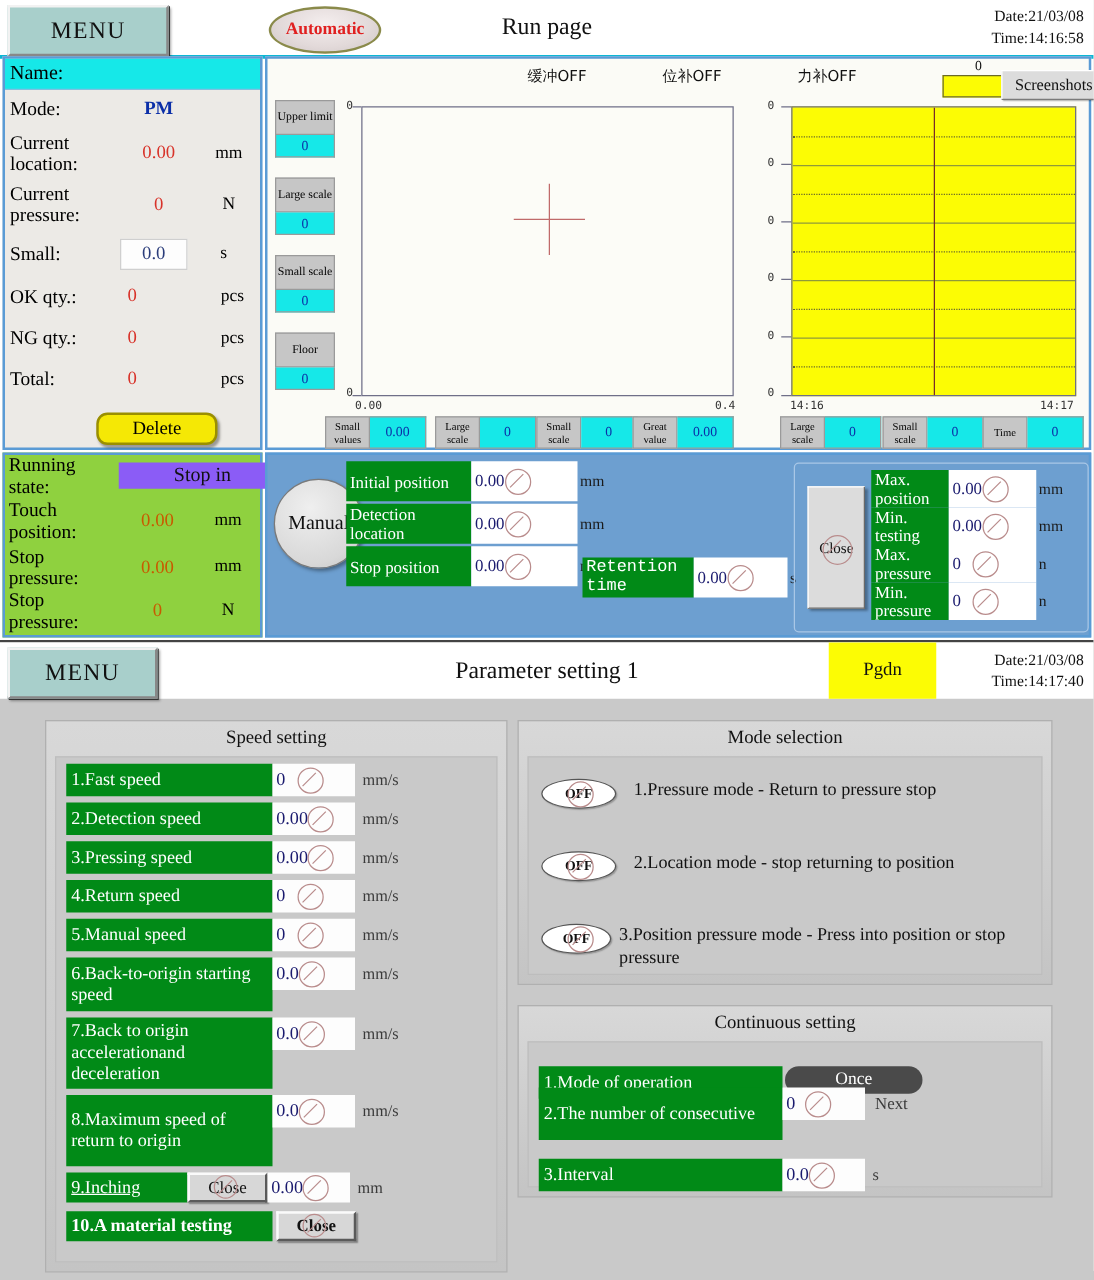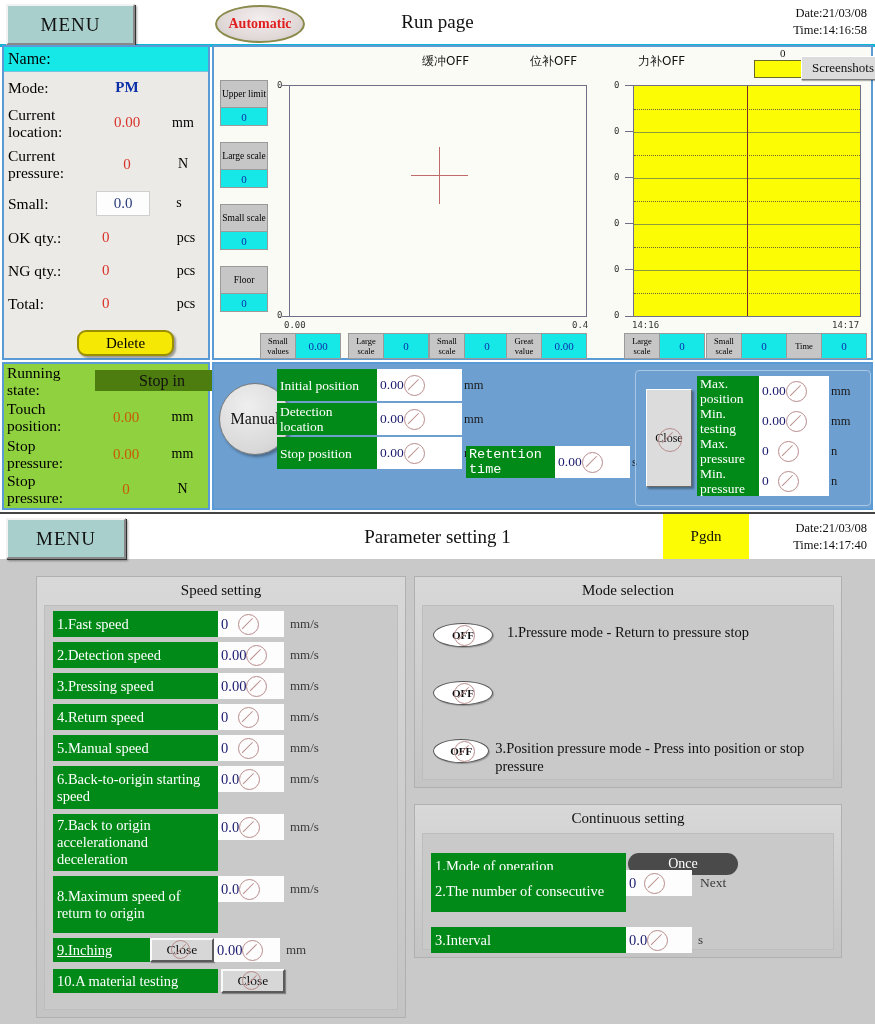--- a/index.html
+++ b/index.html
@@ -37,21 +37,21 @@
      border-radius:9px;display:flex;align-items:center;justify-content:center;font-size:15px;color:#000;
      box-shadow:2px 2px 2px rgba(0,0,0,.35);}
 
   
   .runpanel{position:absolute;left:2px;top:362px;width:208px;height:148px;background:#8fd13f;
      border:2px solid #5a9bd5;box-sizing:border-box;}
   .rrow{display:flex;align-items:center;padding-left:3px;font-size:15.5px;color:#000;}
   .rlab{width:88px;line-height:17px;}
   .rval{width:62px;text-align:center;color:#c85a00;font-size:15px;}
   .runit{flex:1;text-align:center;font-size:14px;}
-  .stopin{position:absolute;left:91px;top:6px;width:134px;height:21px;background:#4d7c0f;display:flex;align-items:center;
+  .stopin{position:absolute;left:91px;top:6px;width:134px;height:21px;background:#8b5cf6;display:flex;align-items:center;
      justify-content:center;font-size:16px;color:#111;}
 
   
   .chartwrap{position:absolute;left:212px;top:45px;width:661px;height:315px;background:#fbfbf6;
      border:2px solid #5a9bd5;box-sizing:border-box;}
   .cn-label{position:absolute;font-size:12px;color:#111;font-family:"DejaVu Sans",sans-serif;}
 
   
   .sidebtns{position:absolute;left:6px;top:33px;width:48px;}
   .sb-g{margin-bottom:16px;}
@@ -515,21 +515,21 @@
             <span>Close</span>
             <span class="no-icon"></span>
           </div>
           <div class="p-inp" style="width:66px;">
             <span class="p-num">0.00</span>
             <span class="no-icon"></span>
           </div>
           <div class="p-unit">mm</div>
         </div>
 
-        <div class="prow" style="left:8px;top:363px;height:24px;">
+        <div class="prow" style="left:8px;top:363px;height:24px;font-weight:bold;">
           <div class="p-lab" style="width:165px;">10.A material testing</div>
           <div class="sm-close" style="margin-left:3px;">
             <span>Close</span>
             <span class="no-icon"></span>
           </div>
         </div>
       </div>
     </div>
 
     <div class="grpbox" style="left:414px;top:62px;width:428px;height:212px;">
@@ -540,20 +540,21 @@
             <span class="txt">OFF</span>
             <span class="no-icon"></span>
           </div>
           <div class="modetxt">1.Pressure mode - Return to pressure stop</div>
         </div>
         <div class="moderow" style="left:10px;top:75px;">
           <div class="offpill">
             <span class="txt">OFF</span>
             <span class="no-icon"></span>
           </div>
+          <div class="modetxt">2.Location mode - stop returning to position</div>
         </div>
         <div class="moderow" style="left:10px;top:133px;">
           <div class="offpill">
             <span class="txt">OFF</span>
             <span class="no-icon"></span>
           </div>
           <div class="modetxt" style="margin-left:6px;">3.Position pressure mode - Press into position or stop pressure</div>
         </div>
       </div>
     </div>

